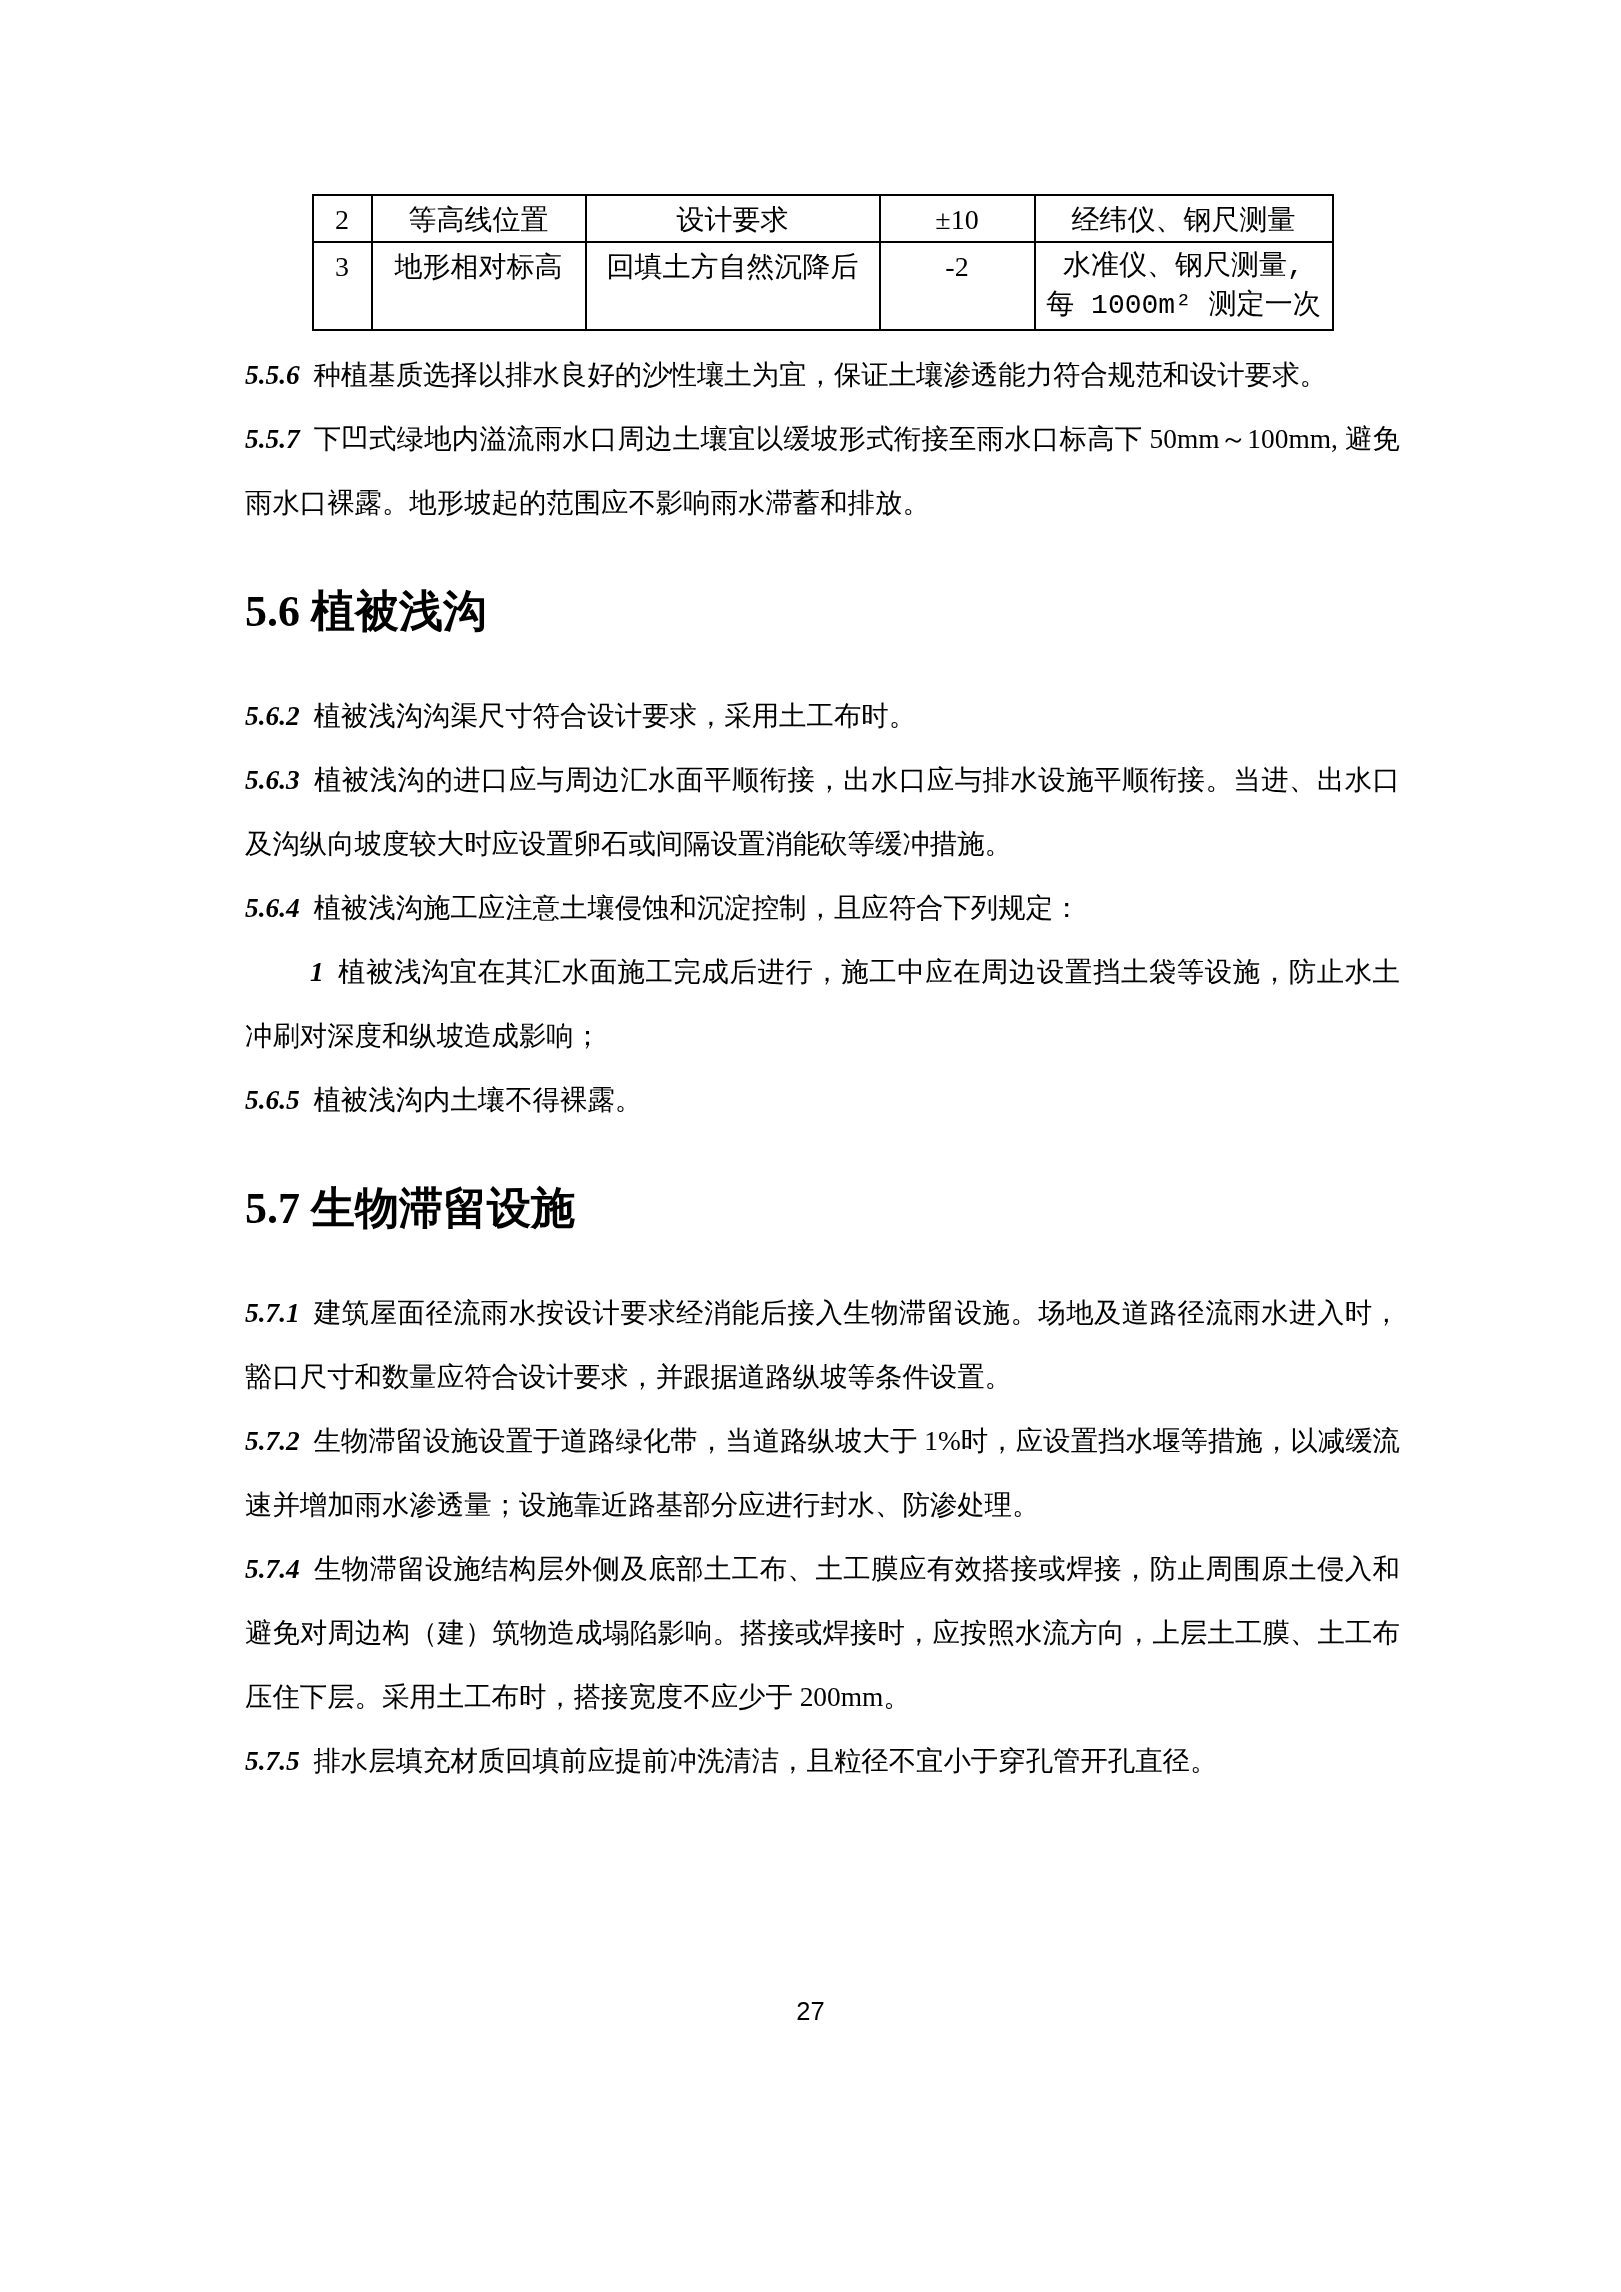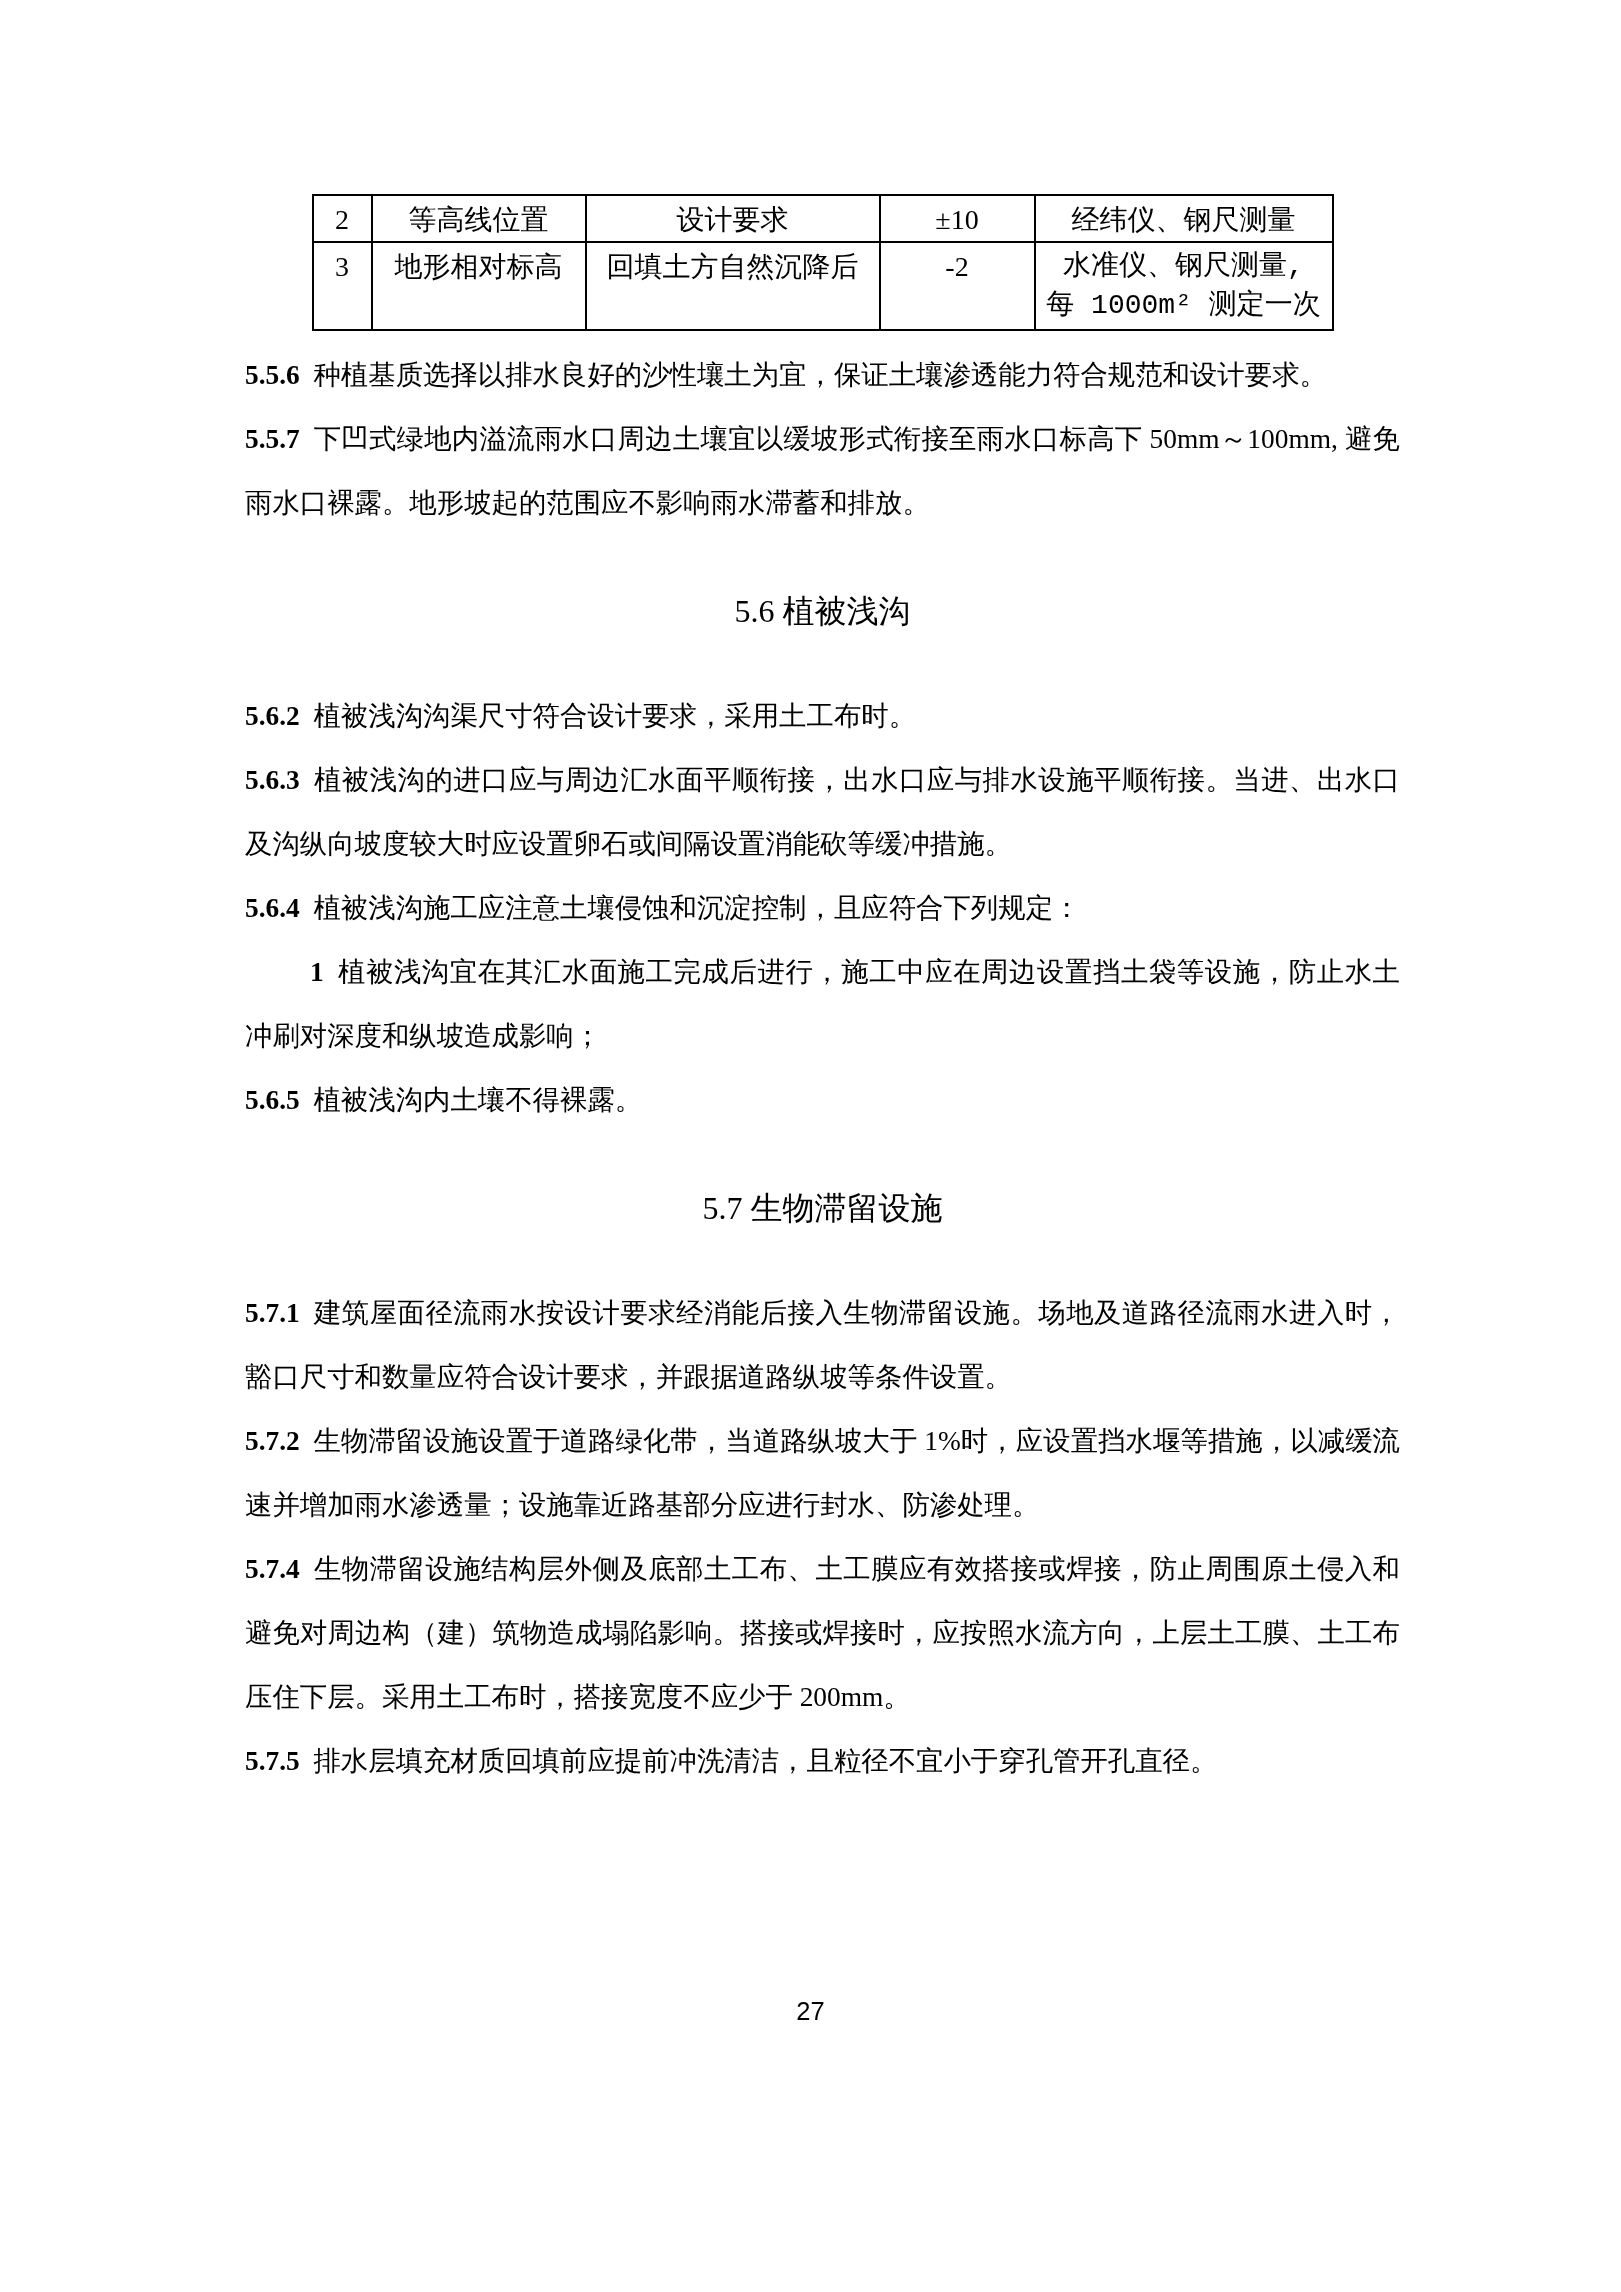--- a/index.html
+++ b/index.html
@@ -38,28 +38,27 @@
     tr.row-2 { height: 45px; }
     tr.row-3 { height: 88px; }
     td.pre-line { white-space: pre-line; line-height: 41px; font-family: Liberation Mono, monospace; }
 
     .para {
       font-size: 27.4px;
       line-height: 64px;
       text-align: justify;
       margin: 0;
     }
-    .para .num { font-weight: bold; margin-right: 13.7px; }
+    .para .num { font-weight: bold; margin-right: 13.7px; font-style: italic; }
     .para.first { margin-top: 11.8px; }
     .para.item { text-indent: 65px; }
 
     .heading {
-      font-size: 32px;
-      font-weight: normal;
-      text-align: center;
+      font-size: 44px;
+      font-weight: bold;
       line-height: 51px;
       margin: 51px 0 47px 0;
     }
 
     .page-number {
       position: absolute;
       top: 1997px;
       left: 0;
       width: 100%;
       text-align: center;

